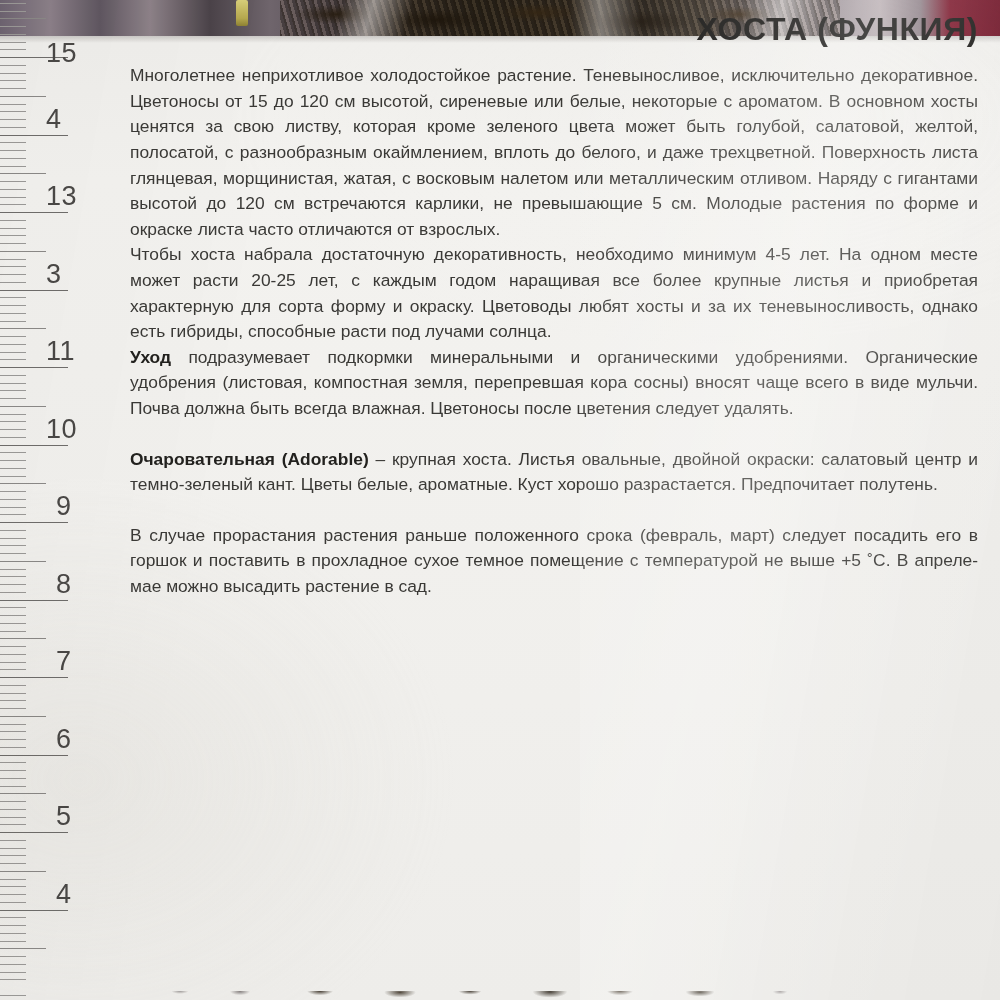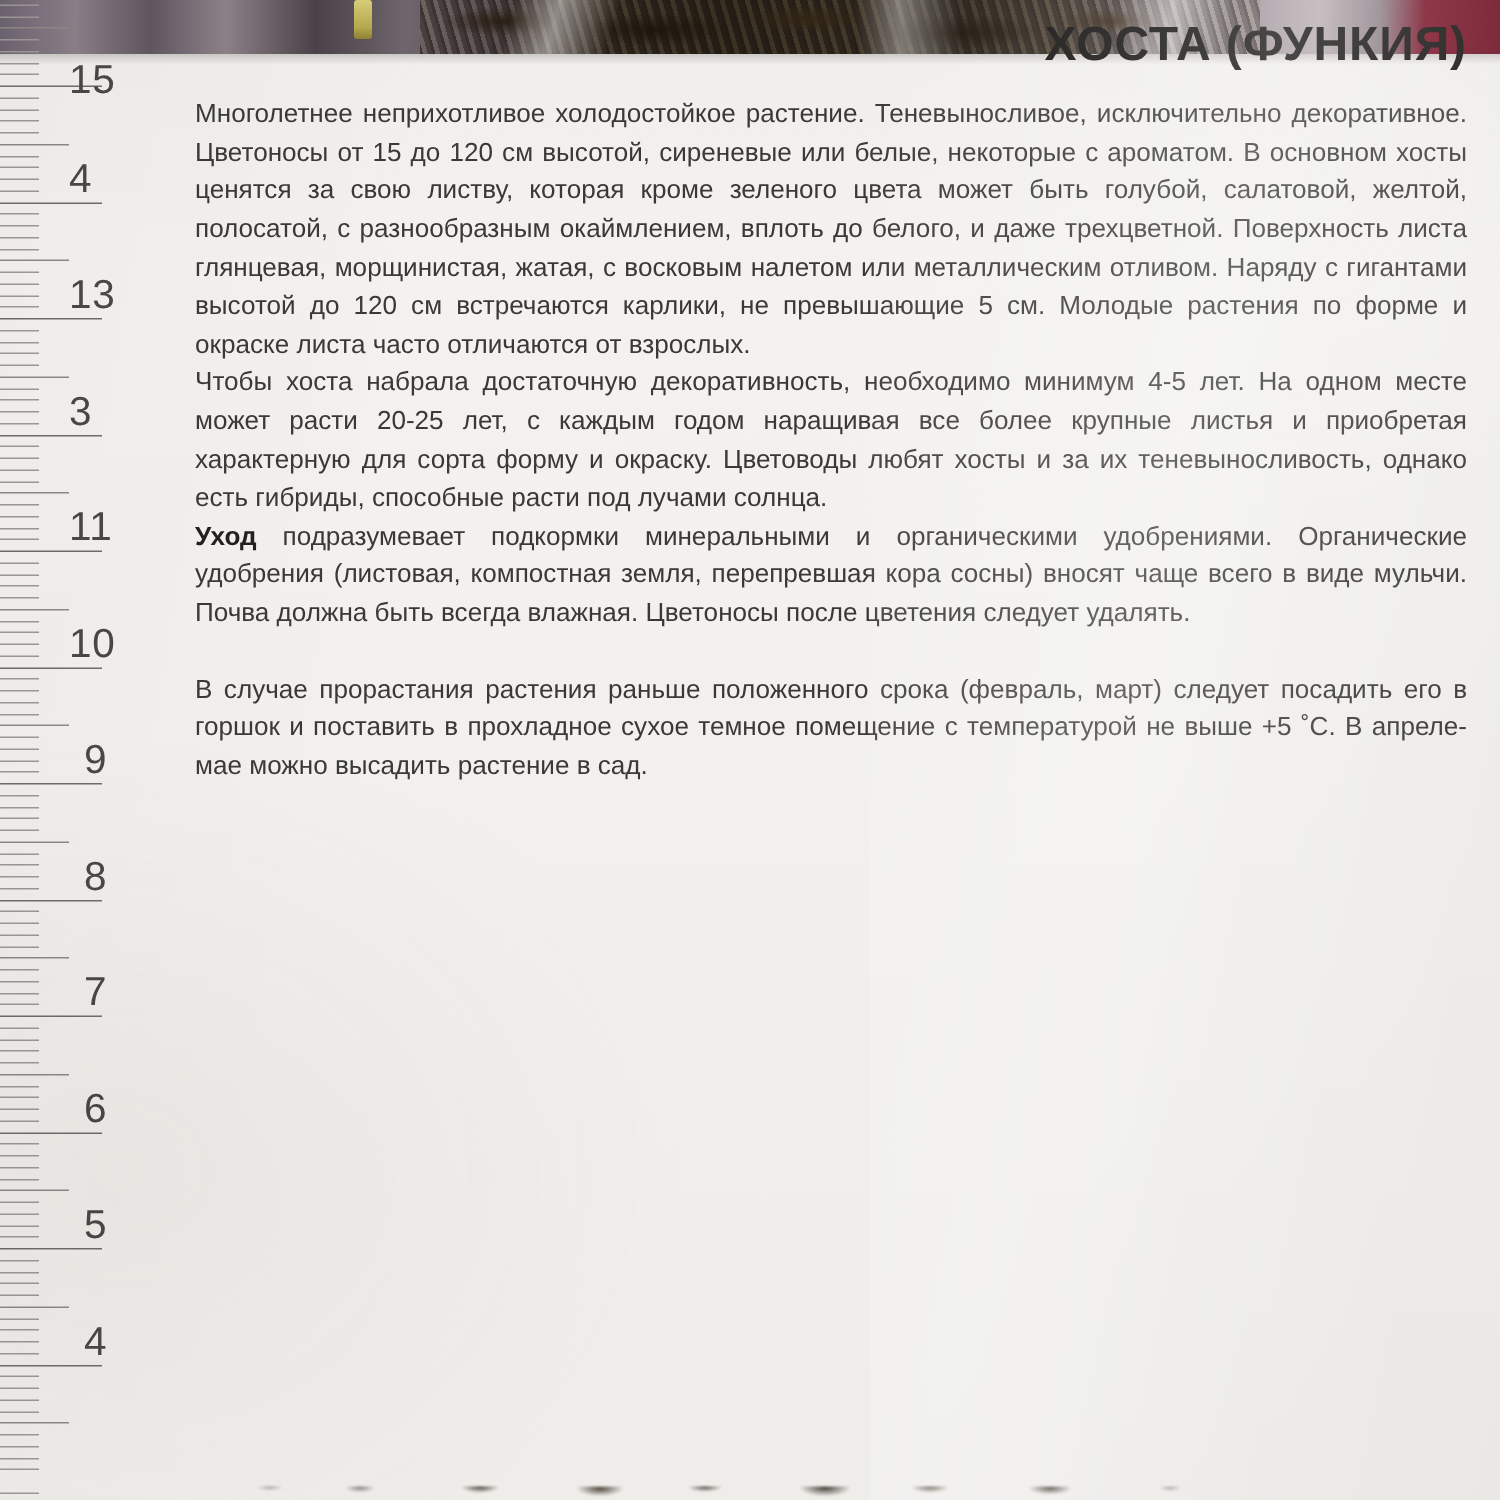--- a/index.html
+++ b/index.html
@@ -244,19 +244,20 @@
       <div class="cm-num" style="top: 880.5px; left: 56px;">4</div>
     </div>
 
   <div class="content">
     <div class="title">ХОСТА (ФУНКИЯ)</div>
 
     <div class="body">
       <p>Многолетнее неприхотливое холодостойкое растение. Теневыносливое, исключительно декоративное. Цветоносы от 15 до 120 см высотой, сиреневые или белые, некоторые с ароматом. В основном хосты ценятся за свою листву, которая кроме зеленого цвета может быть голубой, салатовой, желтой, полосатой, с разнообразным окаймлением, вплоть до белого, и даже трехцветной. Поверхность листа глянцевая, морщинистая, жатая, с восковым налетом или металлическим отливом. Наряду с гигантами высотой до 120 см встречаются карлики, не превышающие 5 см. Молодые растения по форме и окраске листа часто отличаются от взрослых.</p>
       <p>Чтобы хоста набрала достаточную декоративность, необходимо минимум 4-5 лет. На одном месте может расти 20-25 лет, с каждым годом наращивая все более крупные листья и приобретая характерную для сорта форму и окраску. Цветоводы любят хосты и за их теневыносливость, однако есть гибриды, способные расти под лучами солнца.</p>
       <p><b>Уход</b><span> подразумевает подкормки минеральными и органическими удобрениями. Органические удобрения (листовая, компостная земля, перепревшая кора сосны) вносят чаще всего в виде мульчи. Почва должна быть всегда влажная. Цветоносы после цветения следует удалять.</span></p>
+      <p class="gap"><b>Очаровательная (Adorable)</b><span> – крупная хоста. Листья овальные, двойной окраски: салатовый центр и темно-зеленый кант. Цветы белые, ароматные. Куст хорошо разрастается. Предпочитает полутень.</span></p>
       <p class="gap">В случае прорастания растения раньше положенного срока (февраль, март) следует посадить его в горшок и поставить в прохладное сухое темное помещение с температурой не выше +5 ˚С. В апреле-мае можно высадить растение в сад.</p>
     </div>
   </div>
 
   <div class="paper-grain"></div>
   <div class="sheen"></div>
 </div>
 
 </body></html>

